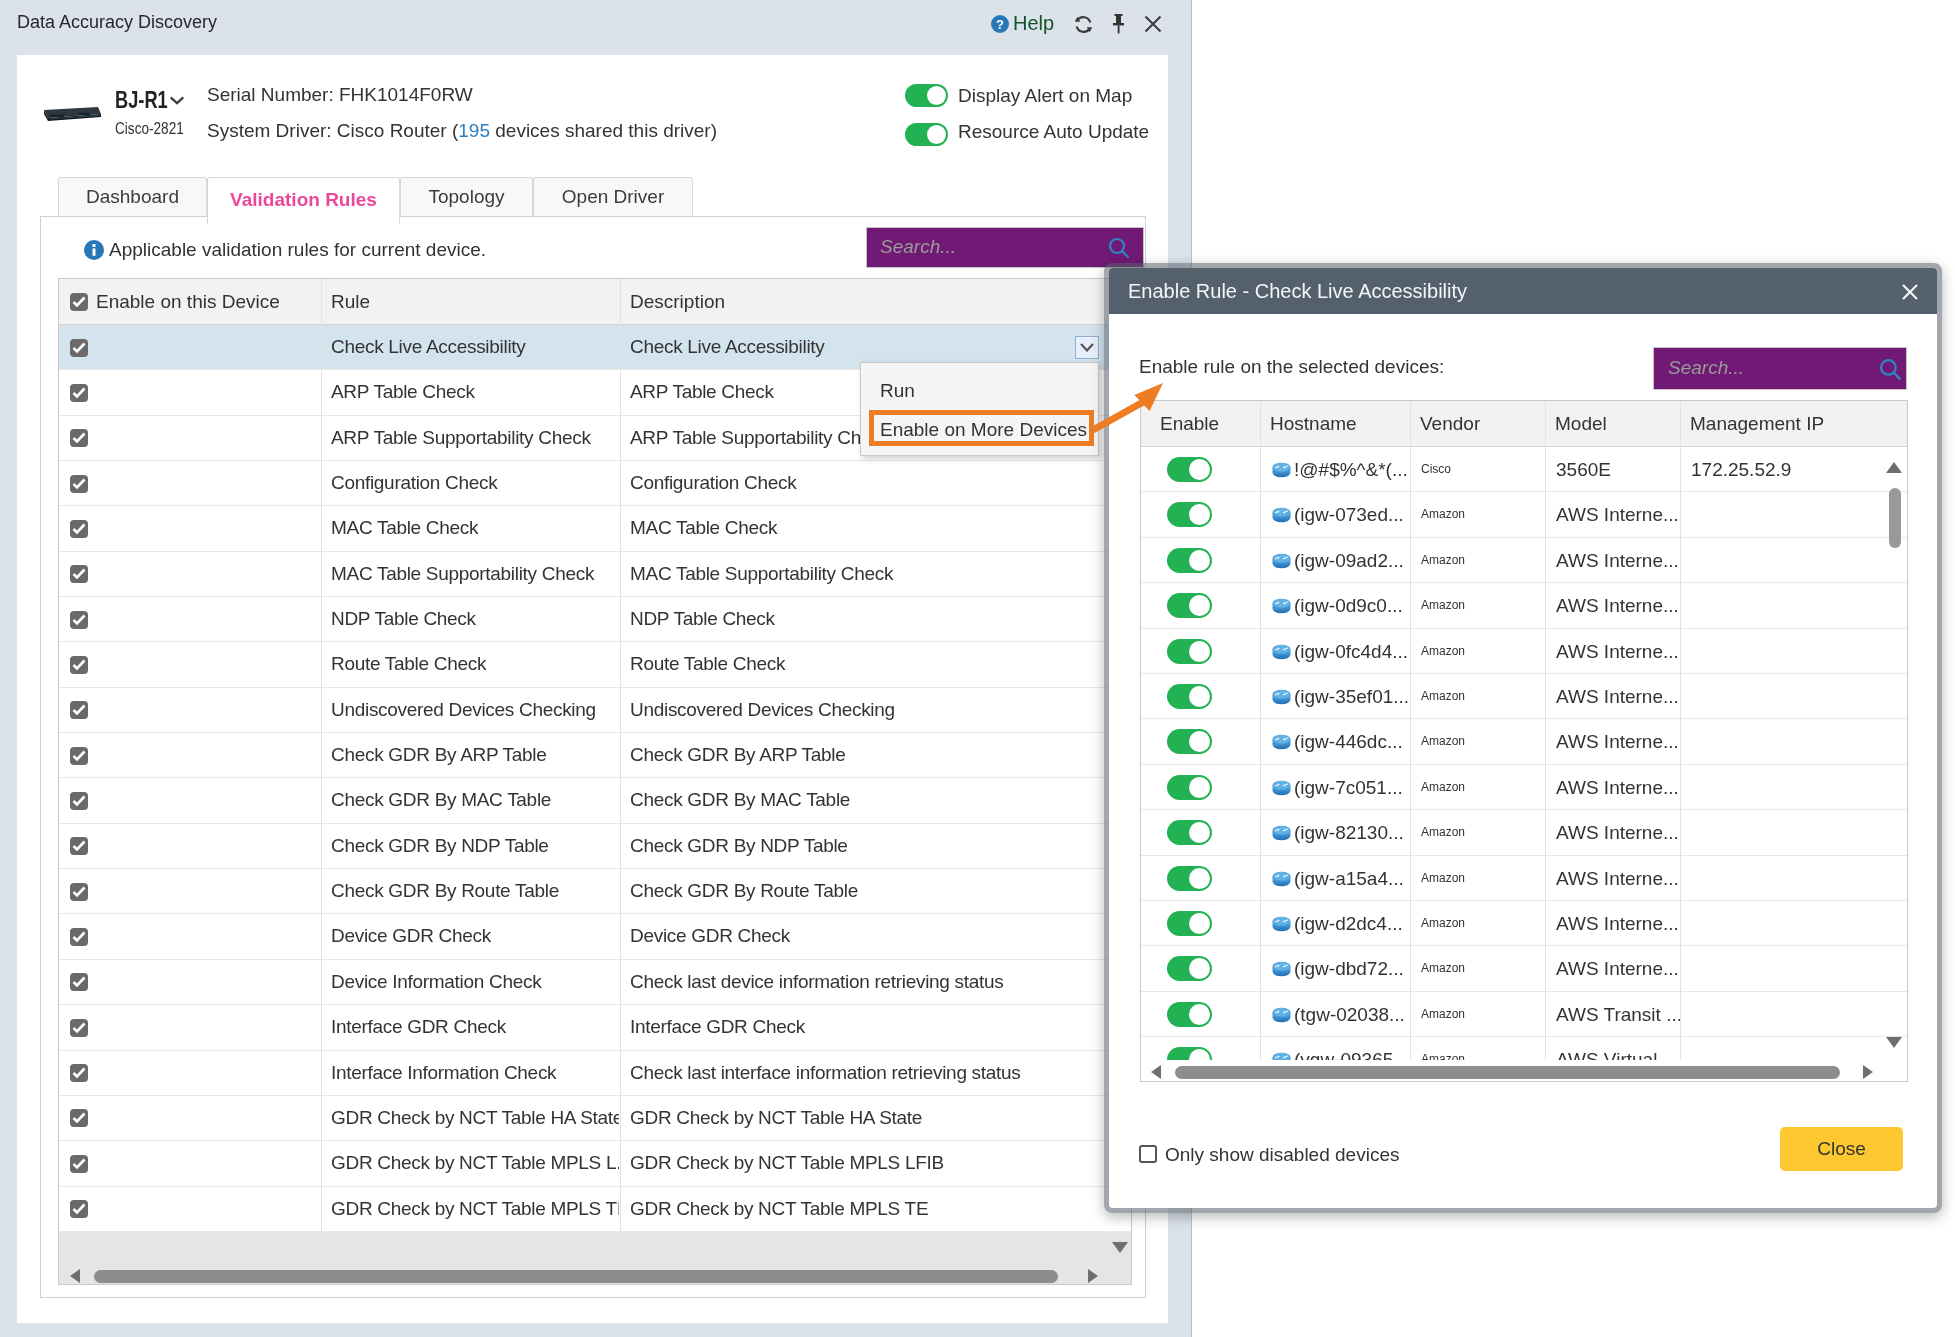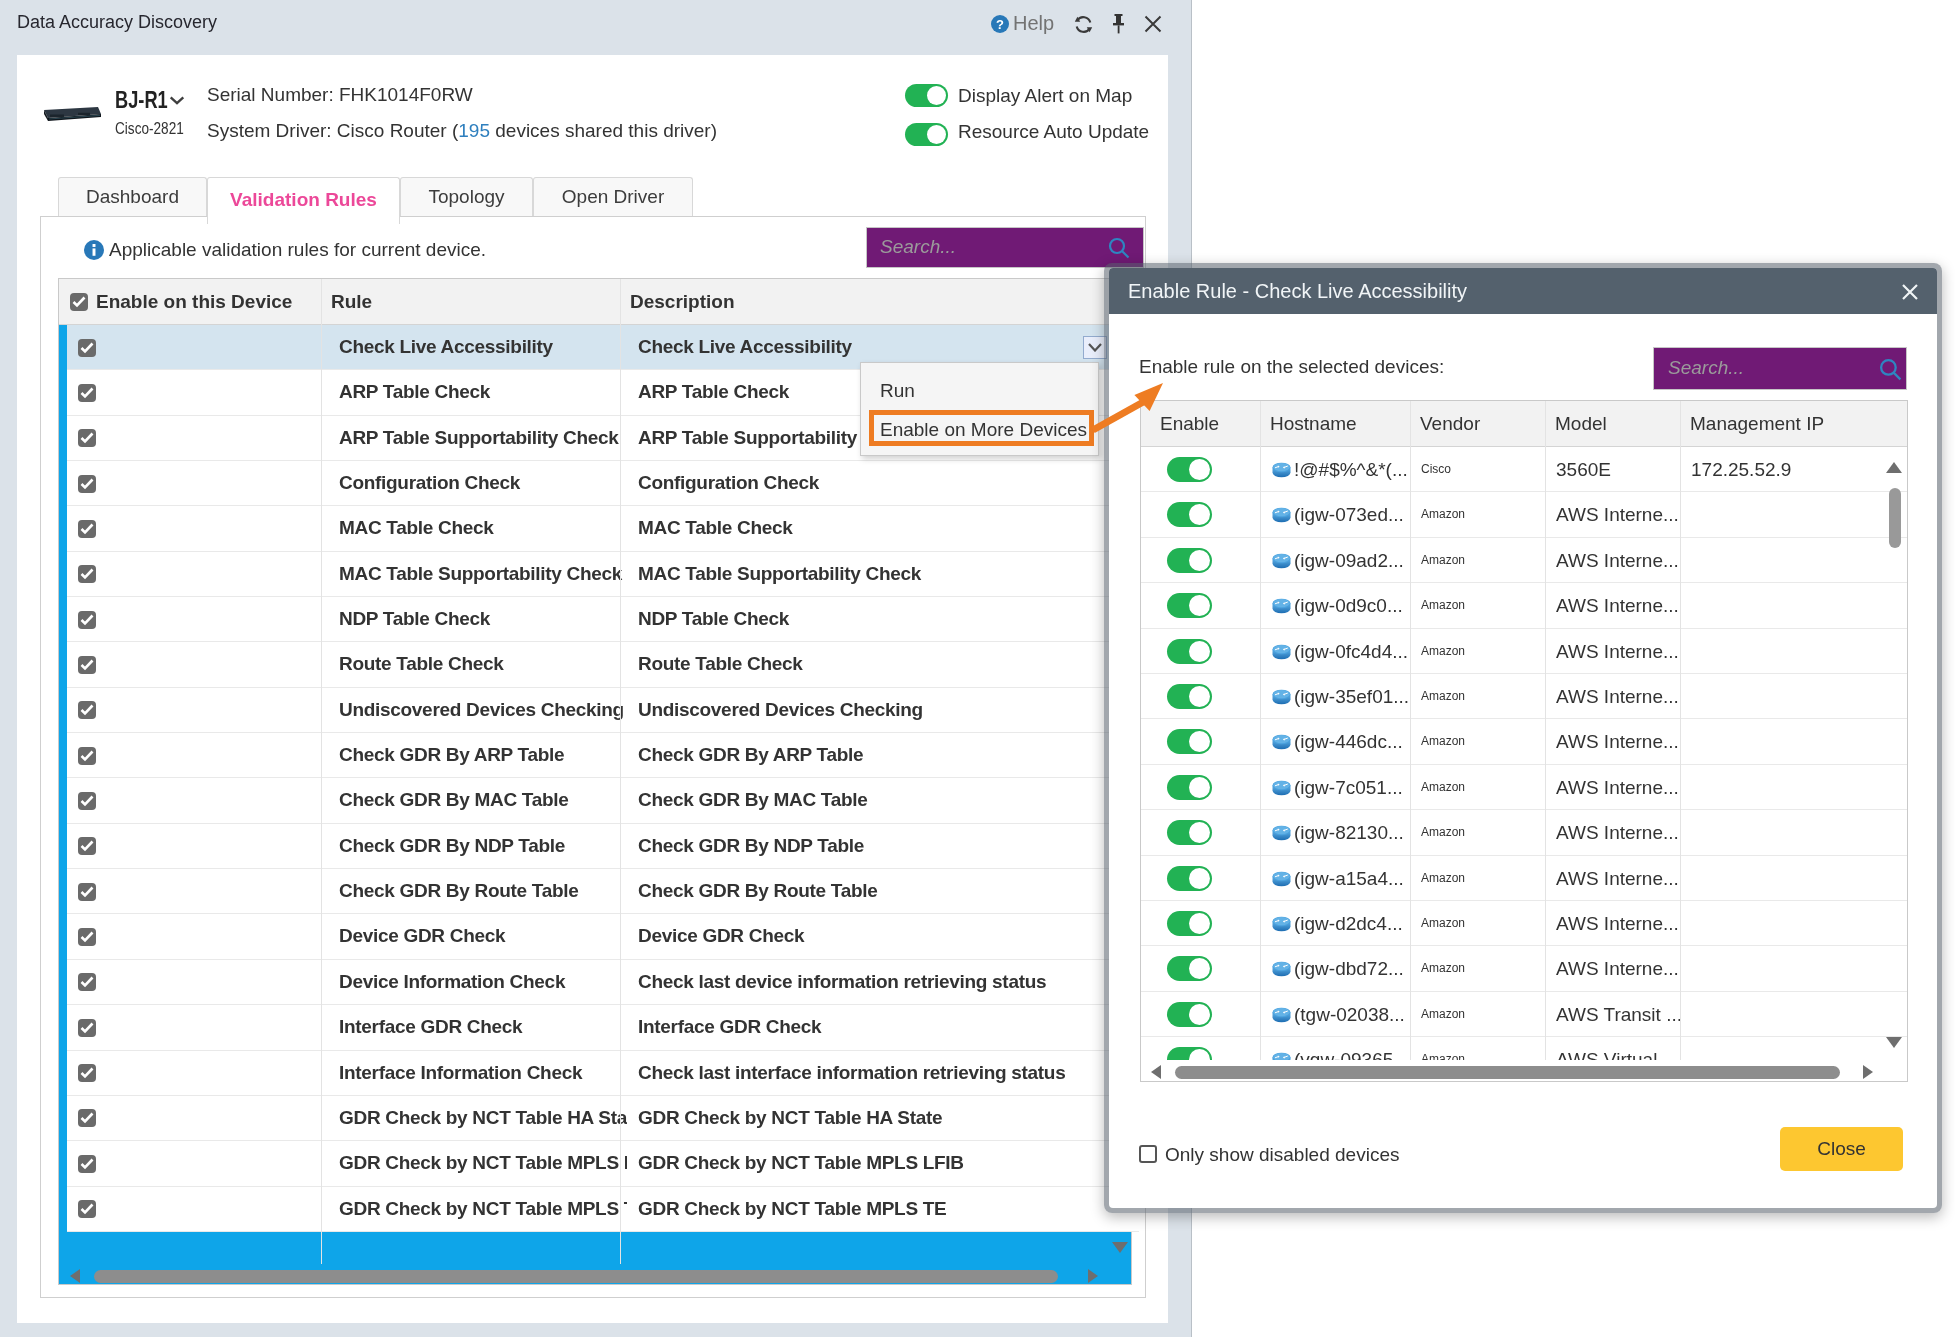--- a/index.html
+++ b/index.html
@@ -29,23 +29,23 @@
 .tab.active { top:122px; height:47px; background:#fff; color:#ec4899; line-height:44px; z-index:3; }
 
 
 #container { position:absolute; left:23px; top:161px; width:1106px; height:1082px; border:1px solid #cfcfcf; background:#fff; }
 
 
 .searchbox { position:absolute; background:#701a75; border:1px solid #c6c6c6; }
 .searchph { position:absolute; font-size:19px; font-style:italic; color:#9b9b9b; }
 
 
-#mtable { position:absolute; left:17px; top:61px; width:1074px; height:1007px; border:1px solid #c9c9c9; background:#0ea5e9;font-weight:bold; }
+#mtable { position:absolute; left:17px; top:61px; width:1074px; height:1007px; border:1px solid #c9c9c9; background:#e5e5e5; }
 #mthead { position:absolute; left:0; top:0; width:100%; height:46px; background:#f2f2f2; border-bottom:1px solid #d4d4d4; }
-#mtrows { position:absolute; left:8px; top:46px; width:100%; height:939px; overflow:hidden; }
+#mtrows { position:absolute; left:0; top:46px; width:100%; height:939px; overflow:hidden; }
 .mrow { position:relative; width:100%; height:45.35px; border-bottom:1px solid #e9e9e9; background:#fff; }
 .mrow.sel { background:#d4e4ef; }
 .mrow .rule { position:absolute; left:272px; top:0; width:288px; overflow:hidden; line-height:44px; font-size:19px; white-space:nowrap; letter-spacing:-0.3px; }
 .mrow .desc { position:absolute; left:571px; top:0; line-height:44px; font-size:19px; white-space:nowrap; letter-spacing:-0.3px; }
 .colsep { position:absolute; top:0; width:1px; background:#e3e3e3; }
 
 
 .cb { position:absolute; width:18px; height:18px; background:#6a6a6a; border-radius:4px; }
 .cb svg { position:absolute; left:2px; top:3px; }
 
@@ -85,21 +85,21 @@
 </head>
 <body>
 
 <div id="win">
   <div id="titlebar-text">Data Accuracy Discovery</div>
 
   <svg class="abs" style="left:991px; top:15px;" width="18" height="18" viewBox="0 0 18 18">
     <circle cx="9" cy="9" r="9" fill="#2878b8"></circle>
     <text x="9" y="13.5" font-size="13" font-weight="bold" fill="#fff" text-anchor="middle" font-family="Liberation Sans">?</text>
   </svg>
-  <div class="abs" style="left:1013px; top:12px; font-size:20px; color:#737373;text-align:right;">Help</div>
+  <div class="abs" style="left:1013px; top:12px; font-size:20px; color:#14532d;text-align:right;">Help</div>
   <svg class="abs" style="left:1074px; top:15px;" width="19" height="19" viewBox="0 0 19 19">
     <g fill="none" stroke="#3a3a3a" stroke-width="2.1">
       <path d="M16.3 7.6 A 7.2 7.2 0 0 0 3.2 5.6"></path>
       <path d="M2.7 11.4 A 7.2 7.2 0 0 0 15.8 13.4"></path>
     </g>
     <polygon points="0.8,6.8 6.2,6.8 3.4,1.7" fill="#3a3a3a"></polygon>
     <polygon points="18.2,12.2 12.8,12.2 15.6,17.3" fill="#3a3a3a"></polygon>
   </svg>
   <svg class="abs" style="left:1112px; top:14px;" width="13" height="20" viewBox="0 0 13 20">
     <g fill="#333">

